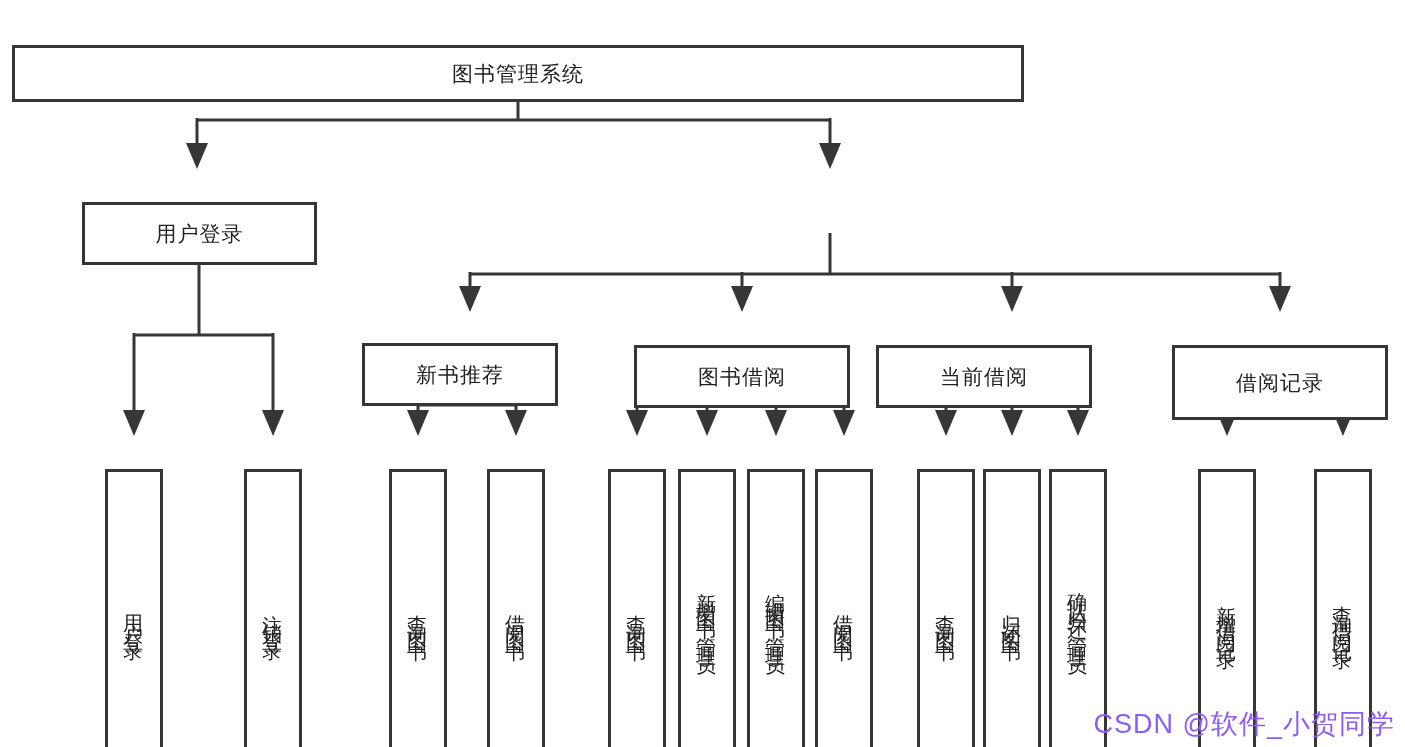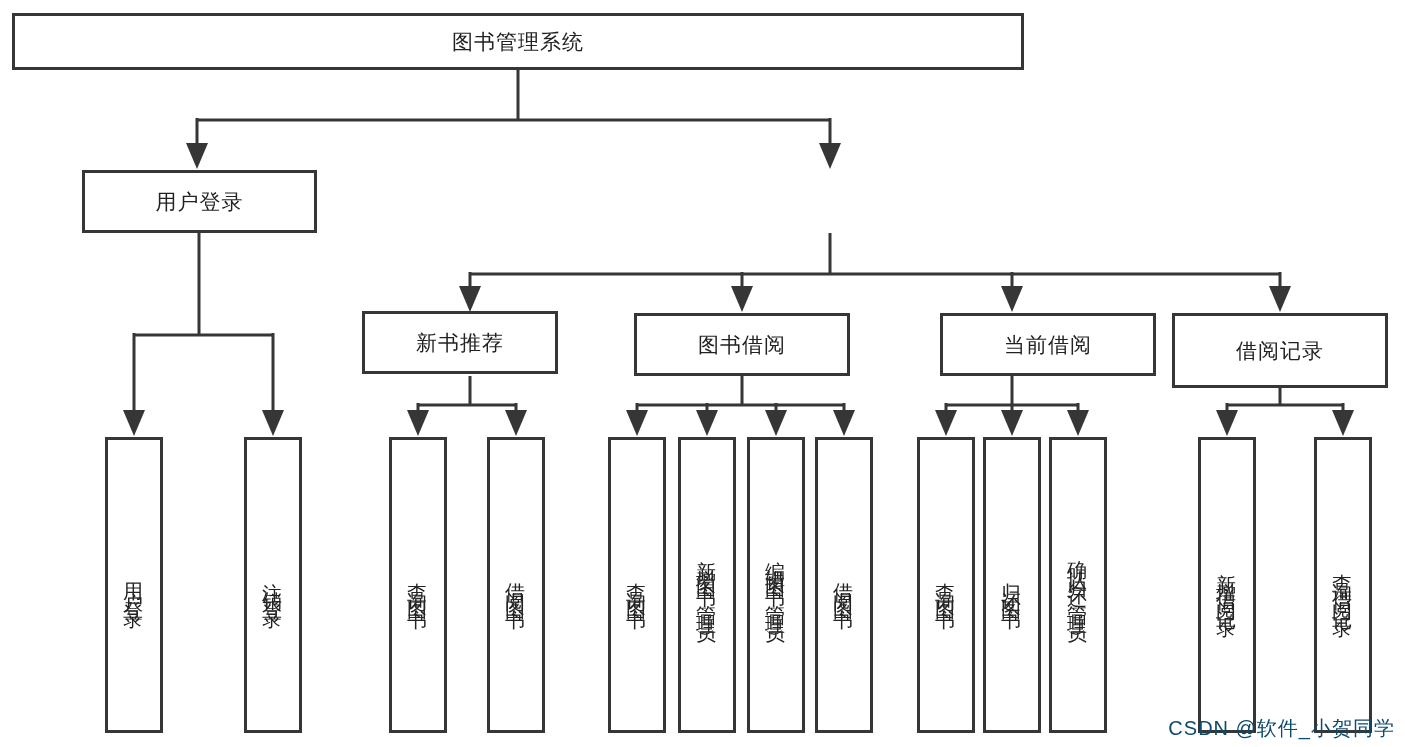--- a/index.html
+++ b/index.html
@@ -14,36 +14,37 @@
   .wires { position: absolute; left: 0; top: 0; }
   .box {
     position: absolute;
     box-sizing: border-box;
     border: 3px solid #363636;
     background: #ffffff;
     display: flex;
     align-items: center;
     justify-content: center;
     color: #222222;
+    margin-top: 32px;
   }
   .hbox { font-size: 21px; letter-spacing: 1px; }
   .vbox {
     top: 437px;
     width: 58px;
     height: 296px;
     writing-mode: vertical-rl;
     font-size: 20px;
     letter-spacing: 9px;
   }
   .watermark {
     position: absolute;
     right: 10px;
     bottom: 5px;
-    font-size: 20px;
-    color: #0c4a6e;
+    font-size: 27px;
+    color: #8b5cf6;
     letter-spacing: 1px;
     white-space: nowrap;
   }
 </style>
 </head>
 <body>
 
 <div class="canvas">
 
   <svg class="wires" width="1405" height="747" viewBox="0 0 1405 747" fill="none" stroke="#363636" stroke-width="3">
@@ -76,21 +77,21 @@
       <polygon points="1332,410 1354,410 1343,436"></polygon>
     </g>
   </svg>
 
   <div class="box hbox" style="left:12px; top:13px; width:1012px; height:57px">图书管理系统</div>
 
   <div class="box hbox" style="left:82px; top:170px; width:235px; height:63px">用户登录</div>
 
   <div class="box hbox" style="left:362px; top:311px; width:196px; height:63px">新书推荐</div>
   <div class="box hbox" style="left:634px; top:313px; width:216px; height:63px">图书借阅</div>
-  <div class="box hbox" style="left:940px; top:313px; width:216px; height:63px">当前借阅</div>
+  <div class="box hbox" style="left:876px; top:313px; width:216px; height:63px">当前借阅</div>
   <div class="box hbox" style="left:1172px; top:313px; width:216px; height:75px">借阅记录</div>
 
   <div class="box vbox" style="left:105px">用户登录</div>
   <div class="box vbox" style="left:244px">注销登录</div>
 
   <div class="box vbox" style="left:389px">查询图书</div>
   <div class="box vbox" style="left:487px">借阅图书</div>
 
   <div class="box vbox" style="left:608px">查询图书</div>
   <div class="box vbox" style="left:678px">新增图书（管理员）</div>

